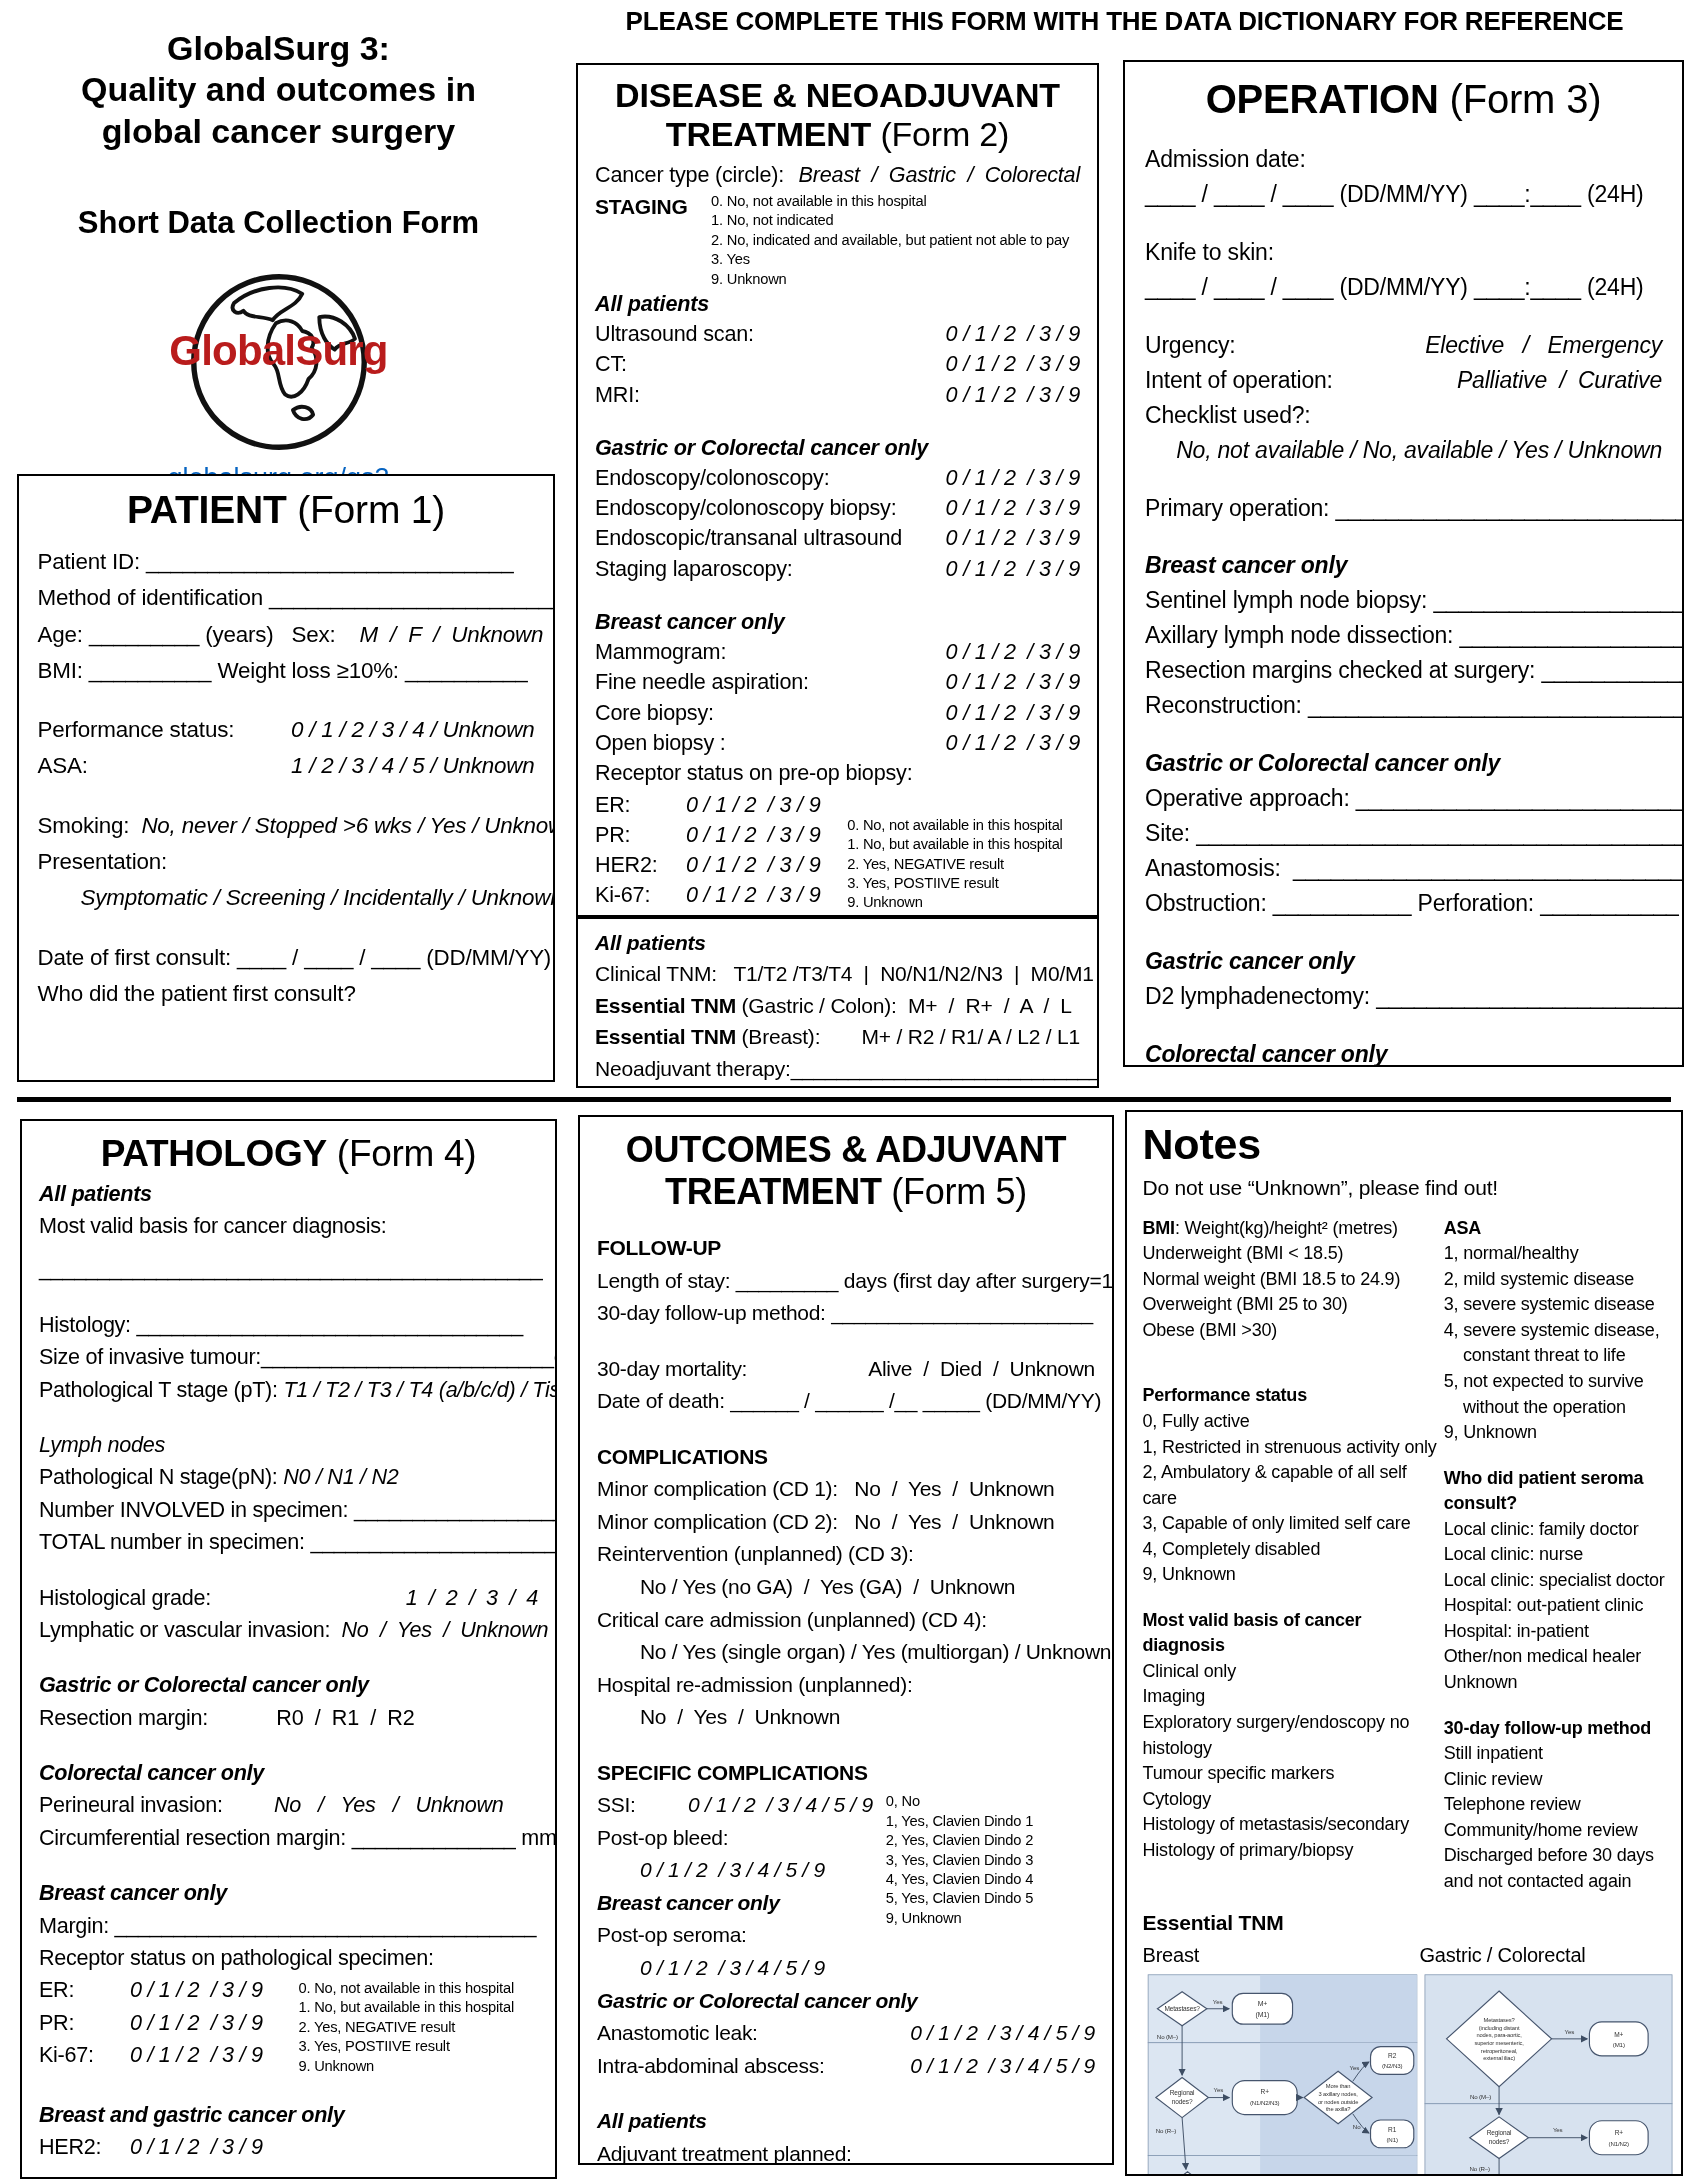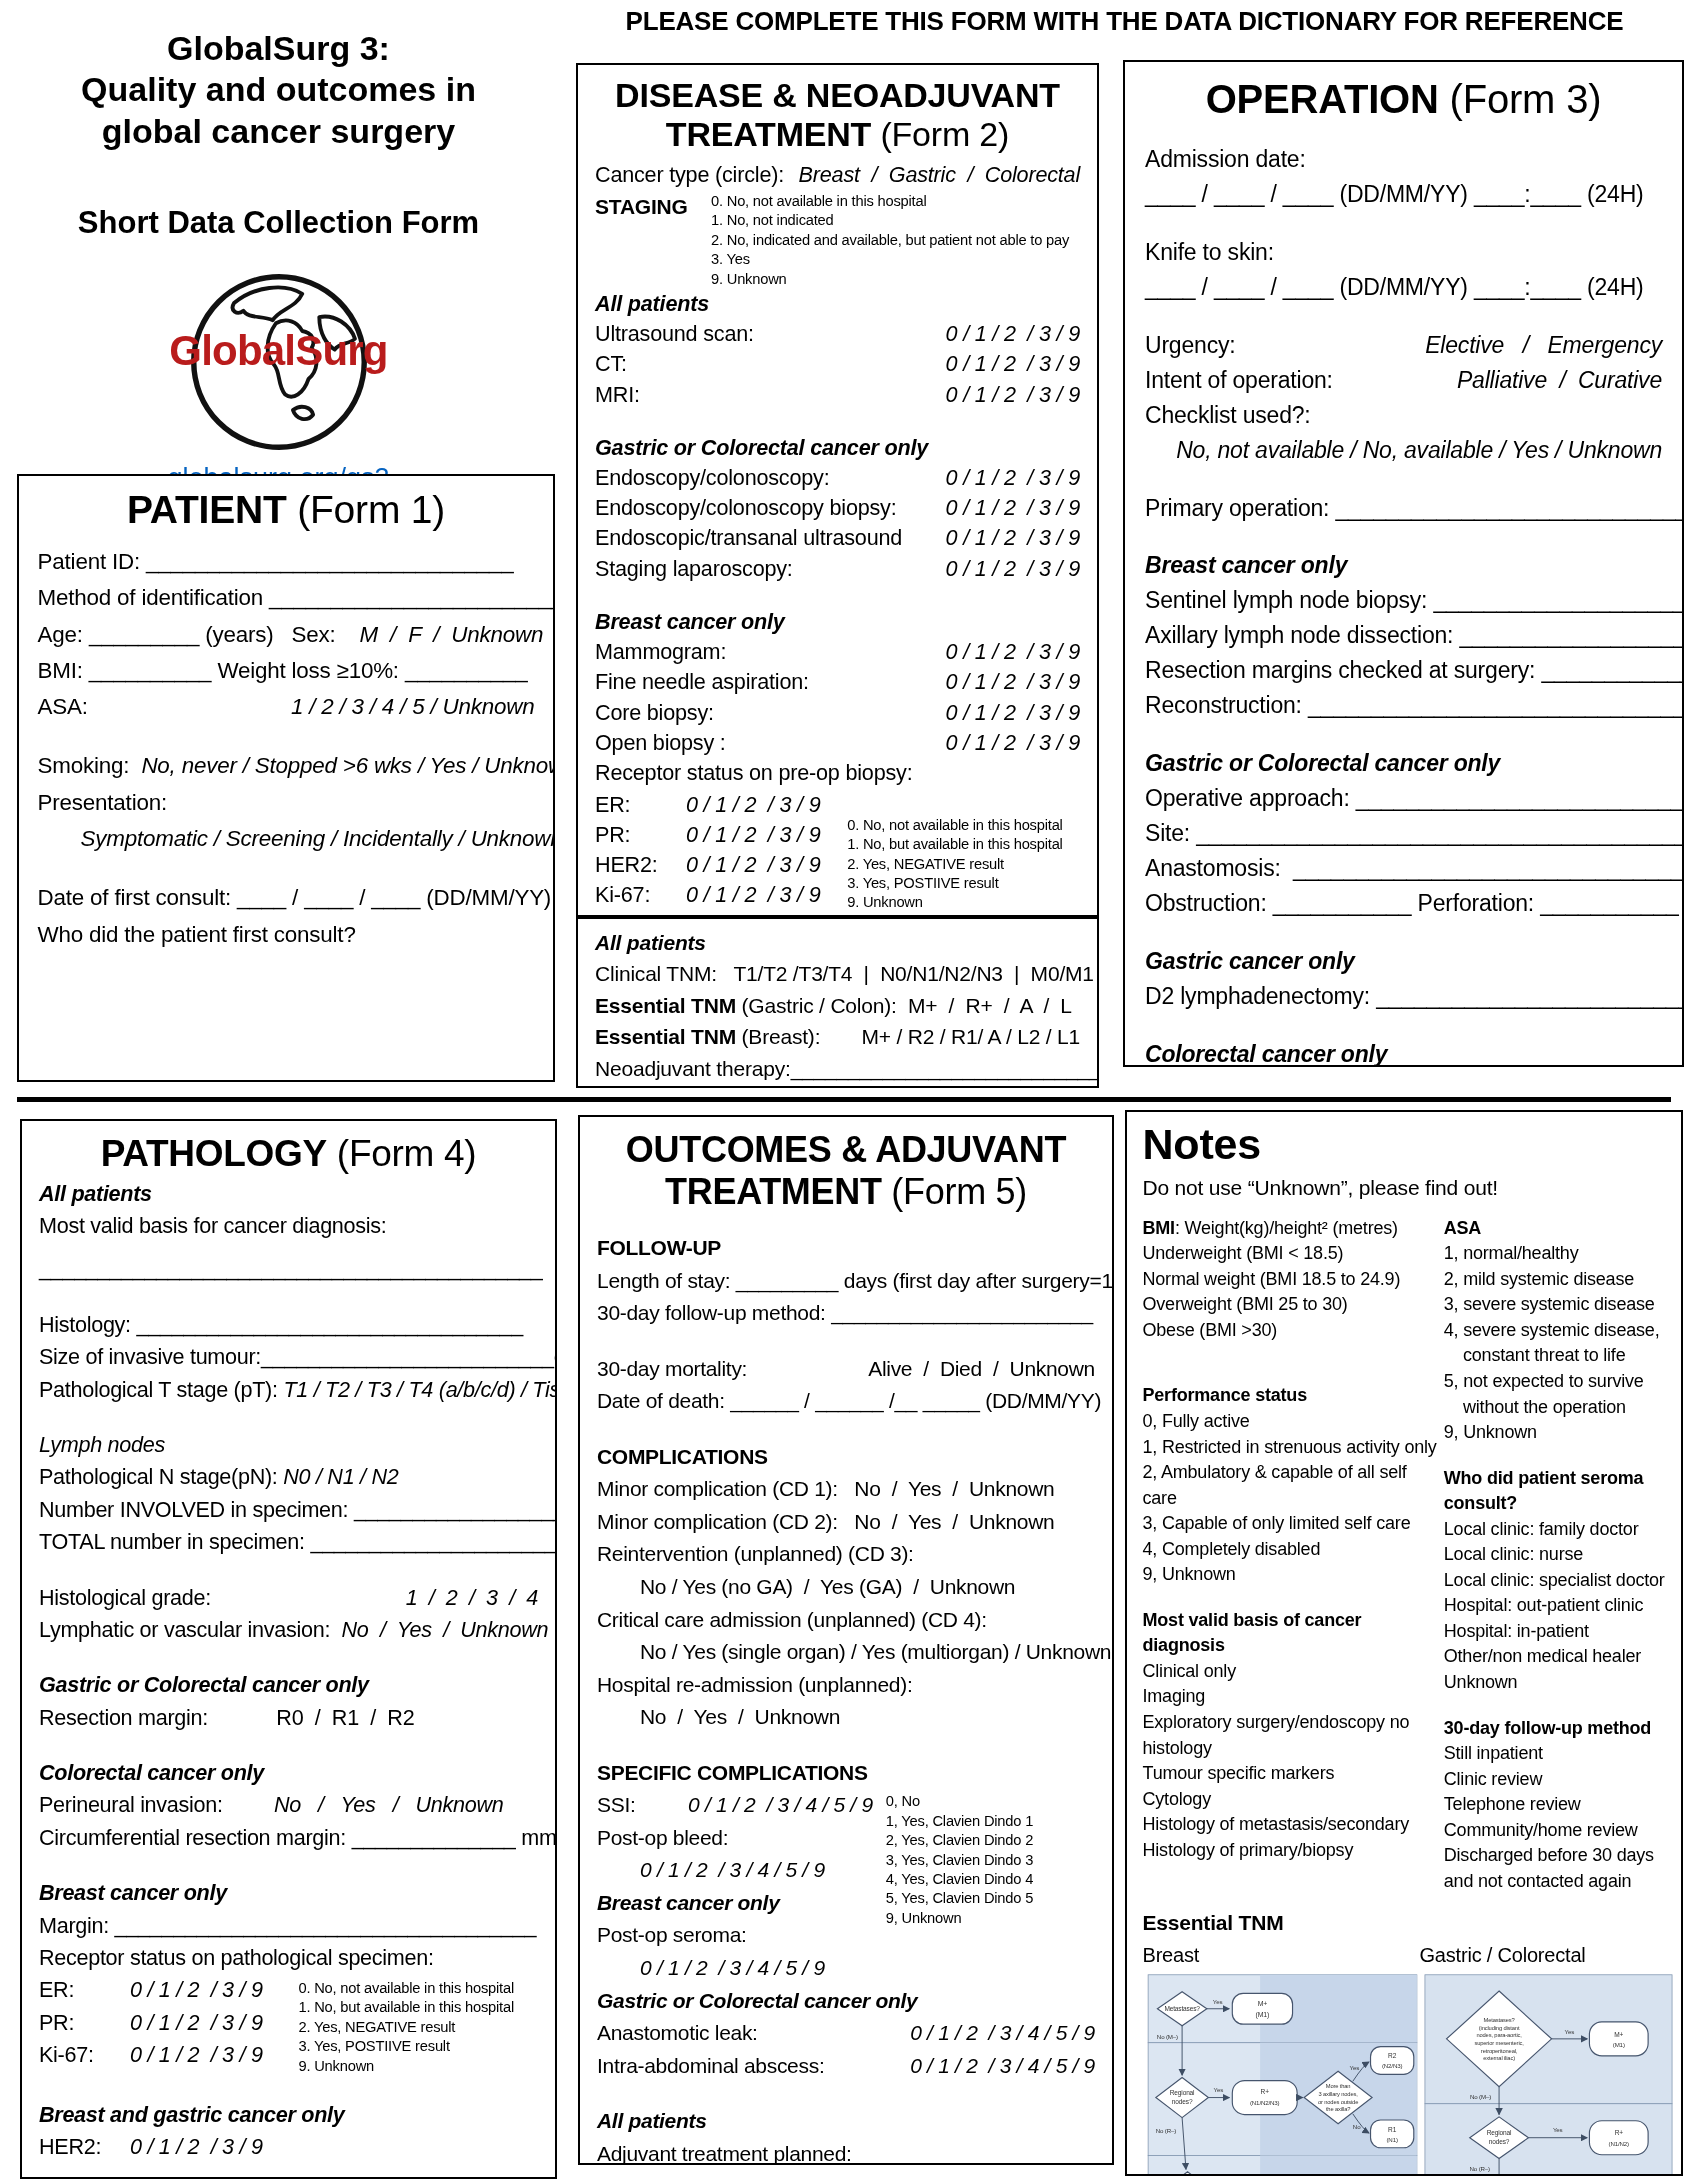--- a/index.html
+++ b/index.html
@@ -131,20 +131,24 @@
         <span class="sg-r">Age: </span>
         <span class="sg-r">_________</span>
         <span class="sg-r"> (years)   Sex:    </span>
         <span class="sg-i">M  /  F  /  Unknown</span>
       </div>
       <div class="fl">
         <span class="sg-r">BMI: </span>
         <span class="sg-r">__________</span>
         <span class="sg-r"> Weight loss ≥10%: </span>
         <span class="sg-r">__________</span>
+      </div>
+      <div class="fl gap2 split">
+        <span class="sg-r">Performance status:</span>
+        <span class="sg-i">0 / 1 / 2 / 3 / 4 / Unknown</span>
       </div>
       <div class="fl split">
         <span class="sg-r">ASA:</span>
         <span class="sg-i">1 / 2 / 3 / 4 / 5 / Unknown</span>
       </div>
       <div class="fl gap2">
         <span class="sg-r">Smoking:  </span>
         <span class="sg-i">No, never / Stopped &gt;6 wks / Yes / Unknown</span>
       </div>
       <div class="fl">

